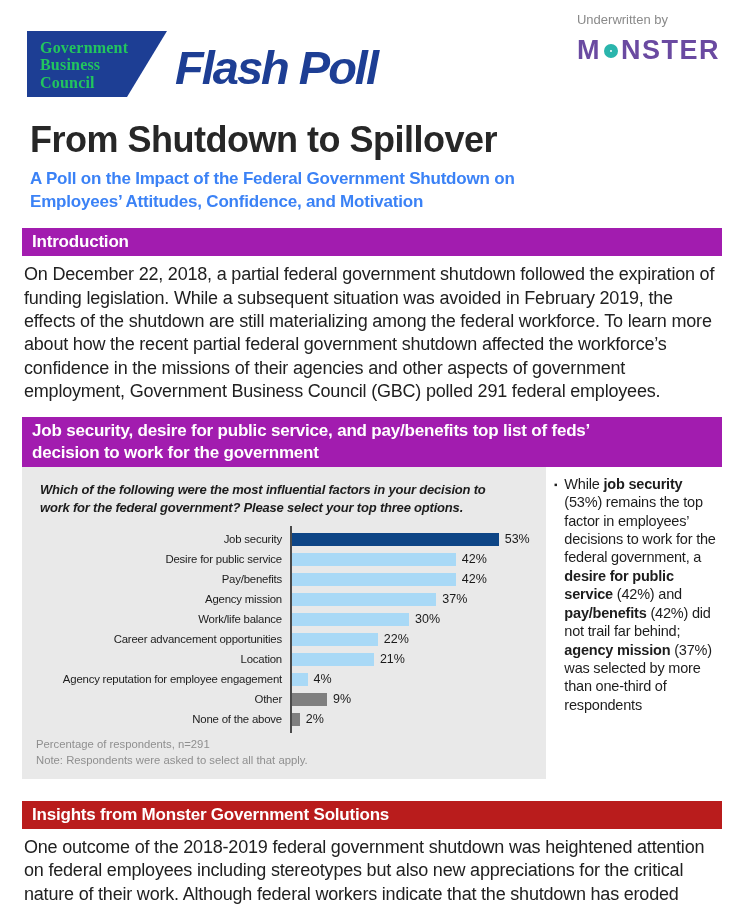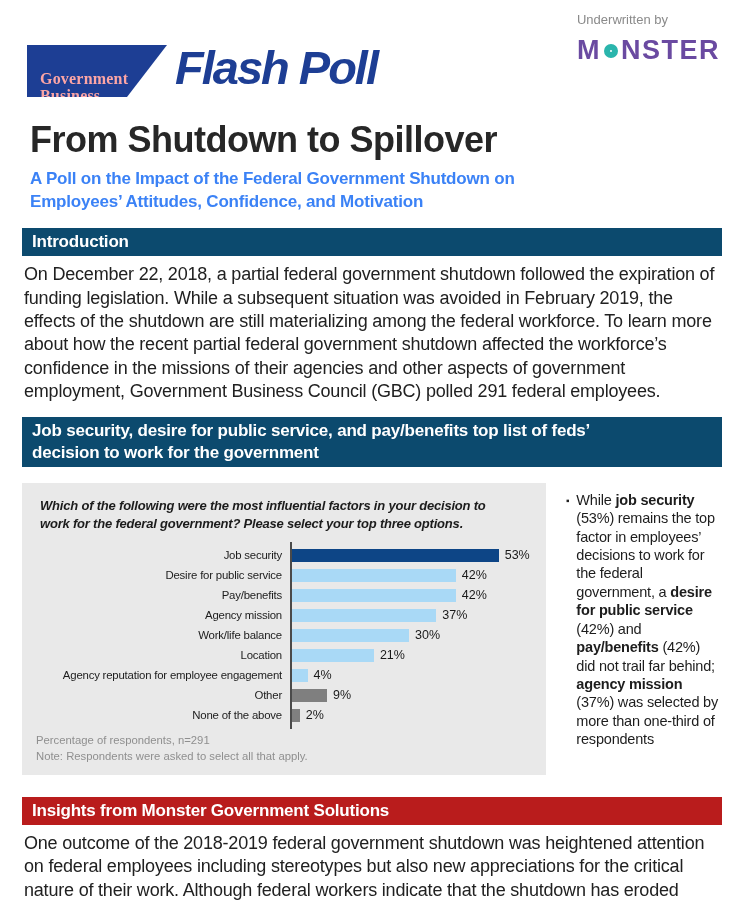--- a/index.html
+++ b/index.html
@@ -6,47 +6,47 @@
   html, body { background: #ffffff; }
   body {
     width: 744px; height: 905px; overflow: hidden;
     font-family: "Liberation Sans", sans-serif;
     color: #212121;
   }
   
   .header { display: flex; justify-content: space-between; padding: 12px 24px 0 27px; height: 97px; }
   .brand { display: flex; align-items: flex-end; }
   .gbc-box {
-    width: 140px; height: 52px; background: #1d3e94; color: #fca5a5;
+    width: 140px; height: 66px; background: #1d3e94; color: #22c55e;
     clip-path: polygon(0 0, 100% 0, calc(100% - 40px) 100%, 0 100%);
-    padding: 25px 0 0 13px;
+    padding: 8px 0 0 13px;
     font-family: "Liberation Serif", serif; font-weight: bold;
     font-size: 16px; line-height: 1.08; letter-spacing: 0.2px;
   }
   .flashpoll {
     font-size: 47px; font-weight: 800; font-style: italic; color: #1d3e94;
     letter-spacing: -2px; line-height: 1; margin: 0 0 6px 8px; white-space: nowrap;
   }
   .sponsor { text-align: left; padding-top: 0; }
   .underwritten { font-size: 13px; color: #8a8a8a; margin-bottom: 10px; }
   .monster { display: inline-flex; align-items: center; font-size: 27px; font-weight: 800; color: #6a4aa1; letter-spacing: 1.5px; line-height: 1; }
   .o-ring { display: inline-block; width: 14px; height: 14px; border: 6px solid #2ab5ac; border-radius: 50%; margin: 0 3px; }
   .monster-sub { font-size: 16.5px; font-weight: bold; color: #6a4aa1; margin-top: 2px; letter-spacing: -0.2px; }
   
   .main { padding: 0 22px; }
   .page-title { font-size: 36px; font-weight: bold; color: #272727; letter-spacing: -0.5px; margin: 22px 0 7px 8px; }
   .page-subtitle { font-size: 17px; font-weight: bold; color: #3b82f6; line-height: 1.33; letter-spacing: -0.2px; white-space: pre-line; margin: 0 0 15px 8px; }
   .section-bar {
-    background: #0c4a6e; color: #ffffff; font-weight: bold; font-size: 17px;
+    background: #a21caf; color: #ffffff; font-weight: bold; font-size: 17px;
     line-height: 1.3; letter-spacing: -0.2px; padding: 3px 10px; white-space: pre-line;
   }
   .section-bar.purple { background: #b91c1c; }
   .body-text { font-size: 18px; line-height: 1.3; letter-spacing: -0.2px; color: #212121; margin: 7px 2px 13px 2px; }
   
-  .chart-section { display: flex; gap: 20px; margin-top: 16px; }
+  .chart-section { display: flex; gap: 8px; }
   .chart-box { background: #e9e9e9; width: 524px; flex: none; padding: 12px 14px 10px 14px; }
   .chart-question {
     font-size: 13px; font-weight: bold; font-style: italic; color: #1c1c1c;
     line-height: 1.4; letter-spacing: -0.2px; white-space: pre-line; margin: 2px 0 12px 4px;
   }
   .chart-rows { position: relative; }
   .axis-line { position: absolute; left: 254px; top: -3px; bottom: -4px; width: 2px; background: #4a4a4a; }
   .crow { display: flex; align-items: center; height: 20px; }
   .clabel { width: 254px; flex: none; text-align: right; padding-right: 8px; font-size: 11.4px; letter-spacing: -0.2px; color: #1c1c1c; white-space: nowrap; }
   .cbars { display: flex; align-items: center; flex: 1; padding-left: 2px; }
@@ -125,20 +125,27 @@
             </div>
           </div>
           <div class="crow">
             <div class="clabel">Work/life balance</div>
             <div class="cbars">
               <div class="cbar" style="width: 117px; background: rgb(169, 217, 246);"></div>
               <span class="cval">30%</span>
             </div>
           </div>
           <div class="crow">
+            <div class="clabel">Career advancement opportunities</div>
+            <div class="cbars">
+              <div class="cbar" style="width: 85.8px; background: rgb(169, 217, 246);"></div>
+              <span class="cval">22%</span>
+            </div>
+          </div>
+          <div class="crow">
             <div class="clabel">Location</div>
             <div class="cbars">
               <div class="cbar" style="width: 81.9px; background: rgb(169, 217, 246);"></div>
               <span class="cval">21%</span>
             </div>
           </div>
           <div class="crow">
             <div class="clabel">Agency reputation for employee engagement</div>
             <div class="cbars">
               <div class="cbar" style="width: 15.6px; background: rgb(169, 217, 246);"></div>

